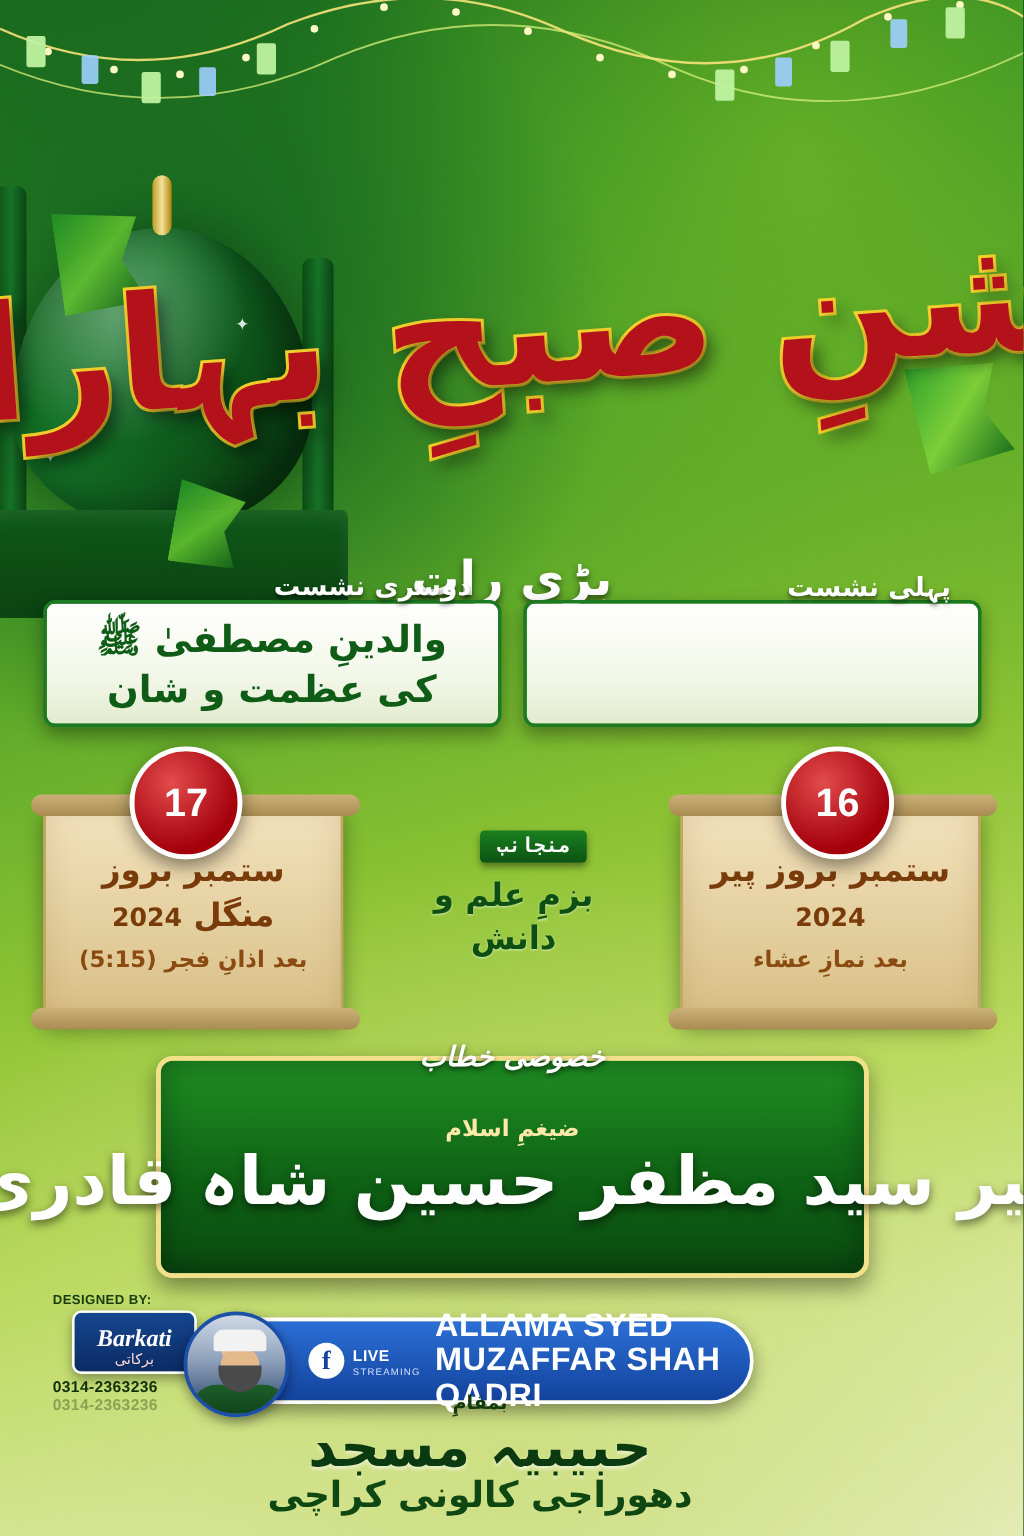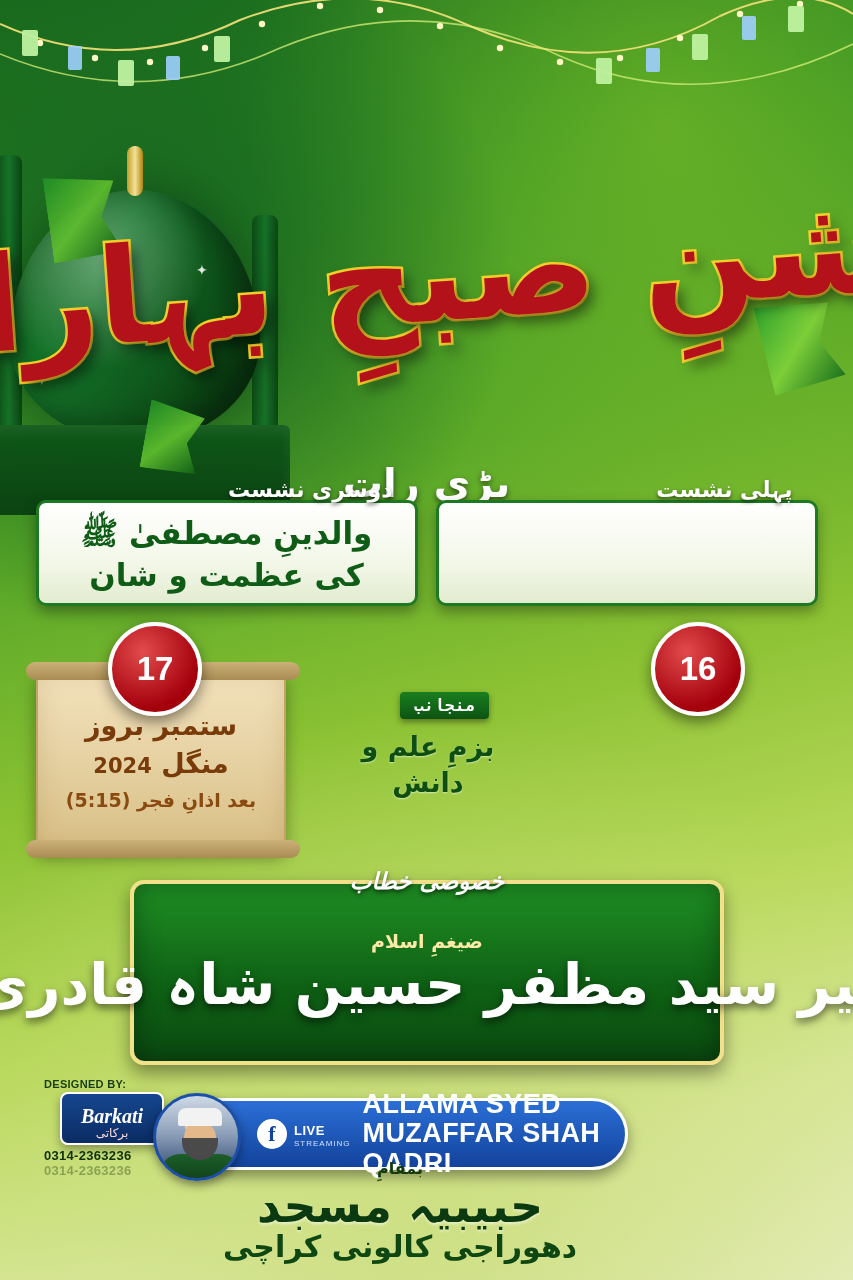--- a/index.html
+++ b/index.html
@@ -411,20 +411,27 @@
     <div class="session">
       <div class="session-label">پہلی نشست</div>
     </div>
     <div class="session">
       <div class="session-label">دوسری نشست</div>
       <div class="session-text">والدینِ مصطفیٰ ﷺ کی عظمت و شان</div>
     </div>
   </div>
 
   <div class="scrolls">
+    <div class="scroll right">
+      <div class="scroll-text">
+        <span>ستمبر بروز پیر</span>
+        <span class="yr">2024</span>
+        <span class="sm">بعد نمازِ عشاء</span>
+      </div>
+    </div>
     <div class="daybadge b16">16</div>
 
     <div class="scroll left">
       <div class="scroll-text">
         <span>ستمبر بروز منگل</span>
         <span class="yr">2024</span>
         <span class="sm">بعد اذانِ فجر (5:15)</span>
       </div>
     </div>
     <div class="daybadge b17">17</div>

